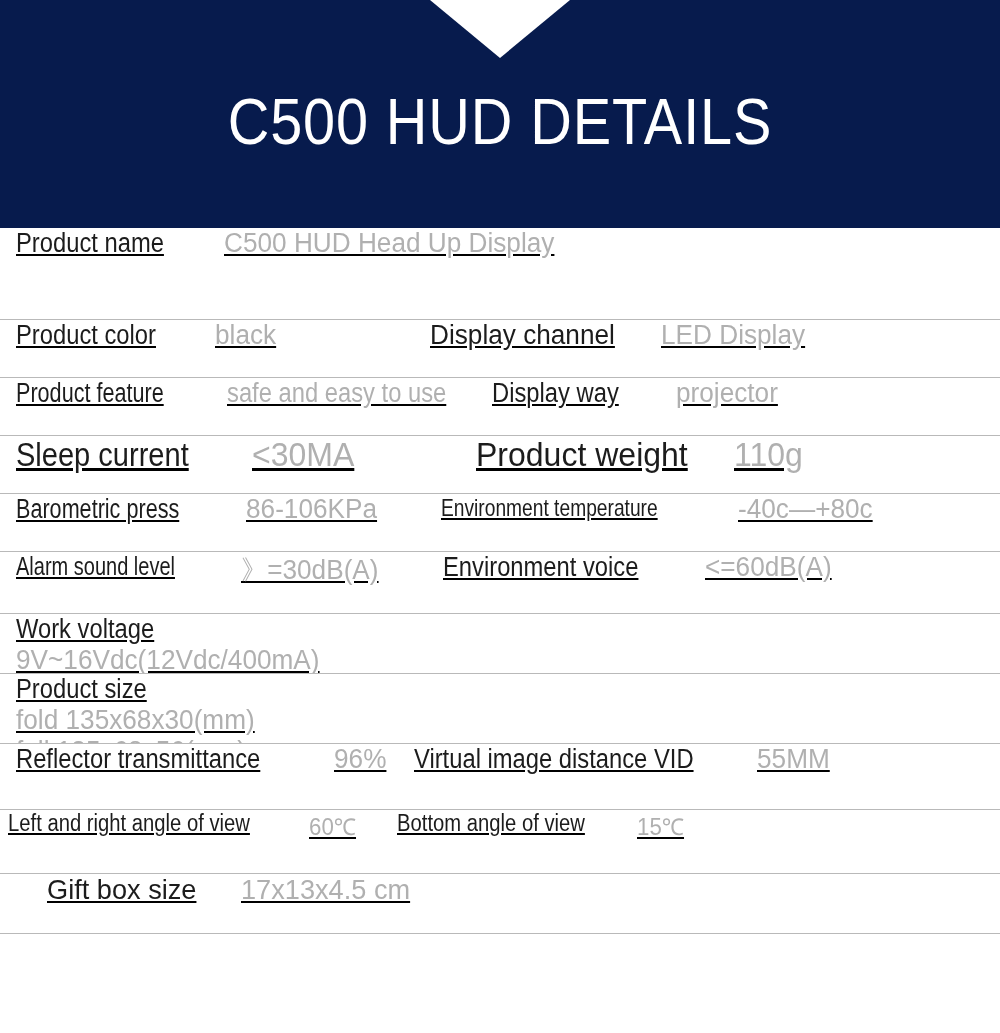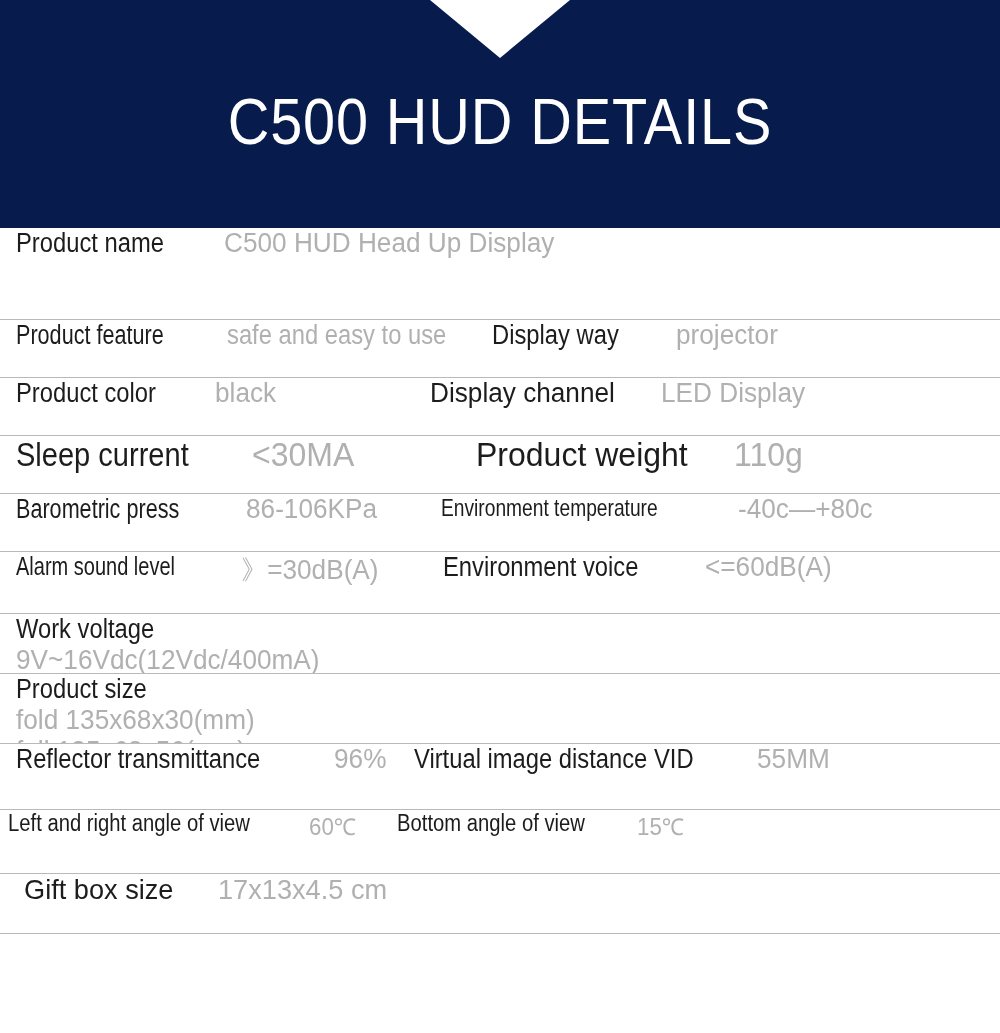--- a/index.html
+++ b/index.html
@@ -13,20 +13,21 @@
     background: #ffffff;
     font-family: "Liberation Sans", sans-serif;
     overflow: hidden;
   }
 
   .page {
     position: relative;
     width: 1000px;
     height: 1004px;
     background: #ffffff;
+    text-decoration: underline;
   }
 
   
   .banner {
     position: relative;
     width: 1000px;
     height: 228px;
     background: #071B4D;
     overflow: hidden;
   }
@@ -135,41 +136,41 @@
   </div>
 
   <div class="spec-table">
 
     <div class="spec-row r1">
       <span class="lbl cond-mid">Product name</span>
       <span class="gap-lg"></span>
       <span class="val wide">C500 HUD Head Up Display</span>
     </div>
 
-    <div class="spec-row r3">
-      <span class="lbl cond">Product feature</span>
-      <span class="gap-md"></span>
-      <span class="val cond-mid">safe and easy to use</span>
-      <span class="gap-sm"></span>
-      <span class="lbl cond-mid">Display way</span>
-      <span class="gap-lg"></span>
-      <span class="val wide">projector</span>
-    </div>
-
     <div class="spec-row r2">
       <span class="lbl cond-mid">Product color</span>
       <span class="gap-lg"></span>
       <span class="val wide">black</span>
       <span class="gap-xxl"></span>
       <span class="gap-xl"></span>
       <span class="lbl wide">Display channel</span>
       <span class="gap-lg"></span>
       <span class="val wide">LED Display</span>
     </div>
 
+    <div class="spec-row r3">
+      <span class="lbl cond">Product feature</span>
+      <span class="gap-md"></span>
+      <span class="val cond-mid">safe and easy to use</span>
+      <span class="gap-sm"></span>
+      <span class="lbl cond-mid">Display way</span>
+      <span class="gap-lg"></span>
+      <span class="val wide">projector</span>
+    </div>
+
     <div class="spec-row r4">
       <span class="lbl cond-mid">Sleep current</span>
       <span class="gap-lg"></span>
       <span class="val wide">&lt;30MA</span>
       <span class="gap-xxl"></span>
       <span class="gap-md"></span>
       <span class="lbl wide">Product weight</span>
       <span class="gap-lg"></span>
       <span class="val wide">110g</span>
     </div>
@@ -221,20 +222,20 @@
     <div class="spec-row r10">
       <span class="lbl cond-mid">Left and right angle of view</span>
       <span class="gap-md"></span>
       <span class="val wide">60℃</span>
       <span class="gap-lg"></span>
       <span class="lbl cond-mid">Bottom angle of view</span>
       <span class="gap-md"></span>
       <span class="val wide">15℃</span>
     </div>
 
-    <div class="spec-row r11" style="padding-left:24px">
+    <div class="spec-row r11" style="padding-left:47px">
       <span class="lbl wide">Gift box size</span>
       <span class="gap-lg"></span>
       <span class="val wide">17x13x4.5 cm</span>
     </div>
 
   </div>
 </div>
 
 </body></html>

